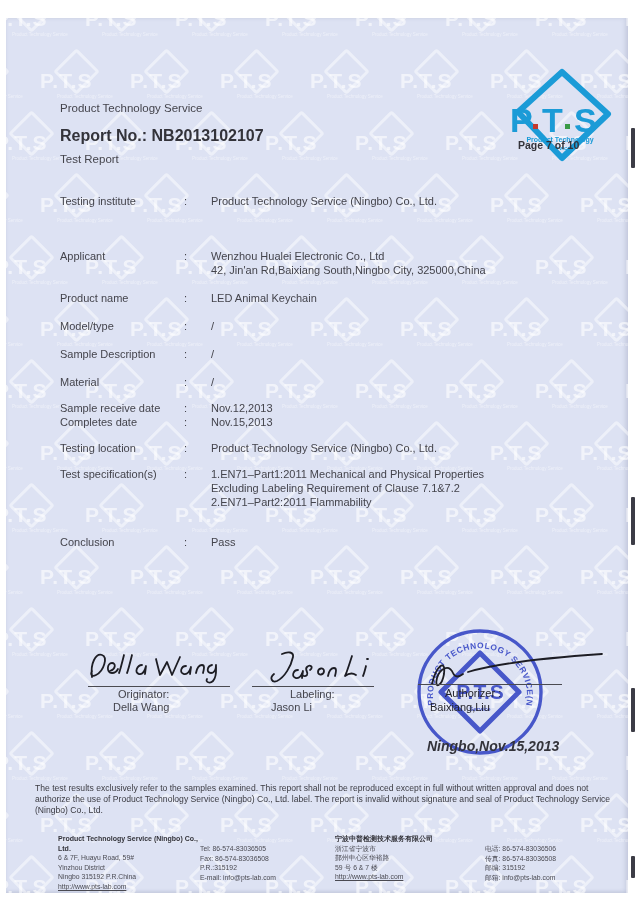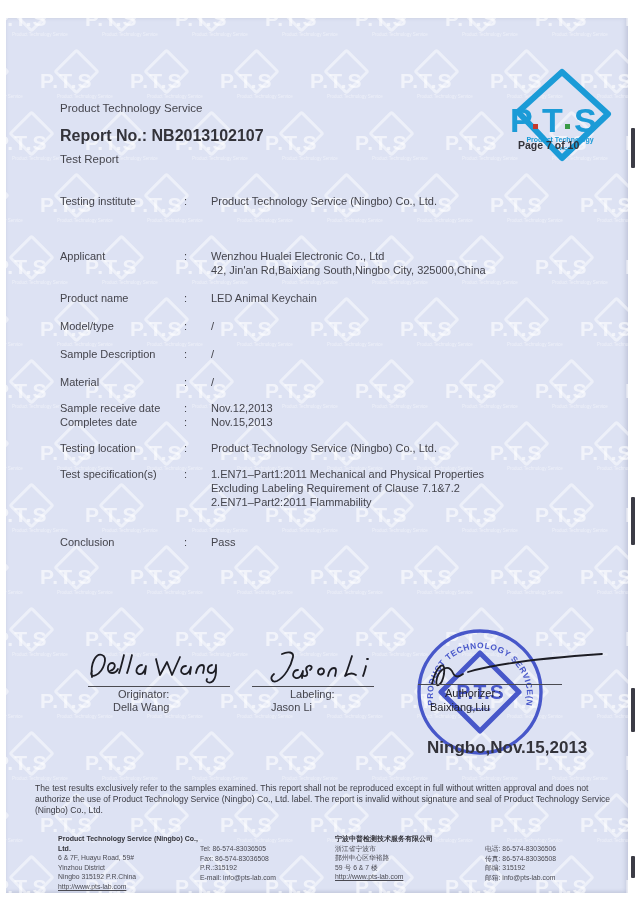--- a/index.html
+++ b/index.html
@@ -770,21 +770,21 @@
         <text x="67" y="86" font-size="6" font-weight="bold" fill="#3344c4" text-anchor="middle">Service</text>
       </svg>
 
       <svg class="sig-svg abs" style="left:418px; top:632px;" width="182" height="44" viewBox="0 0 182 44">
         <path d="M8,34 c4,-18 14,-26 12,-10 c-2,12 -10,16 -7,4 c3,-10 12,-14 16,-5 c2,5 6,4 10,1"></path>
         <path d="M44,22 C70,14 120,8 178,4"></path>
       </svg>
       <div class="sig-line" style="left:412px; top:666px; width:144px;"></div>
       <div class="abs stamp-overlay" style="left:431px; top:669px;margin-left:8px;">Authorizer :</div>
       <div class="abs stamp-overlay" style="left:424px; top:683px;">Baixiang,Liu</div>
-      <div class="abs bold" style="left:421px; top:720px; font-size:17px;">Ningbo,Nov.15,2013</div>
+      <div class="abs bold" style="left:421px; top:720px; font-size:14px;font-style:italic;">Ningbo,Nov.15,2013</div>
 
       <div class="disclaimer">The test results exclusively refer to the samples examined. This report shall not be reproduced except in full without written approval and does not authorize the use of Product Technology Service (Ningbo) Co., Ltd. label. The report is invalid without signature and seal of Product Technology Service (Ningbo) Co., Ltd.</div>
 
       <div class="fcol" style="left:52px; width:142px;">
         <div class="ft">Product Technology Service (Ningbo) Co., Ltd.</div>
         <div>6 &amp; 7F, Huayu Road, 59#</div>
         <div>Yinzhou District</div>
         <div>Ningbo 315192  P.R.China</div>
         <div class="lk">http://www.pts-lab.com</div>
         <div class="docno">NO.: RC-TS-003(4)</div>

